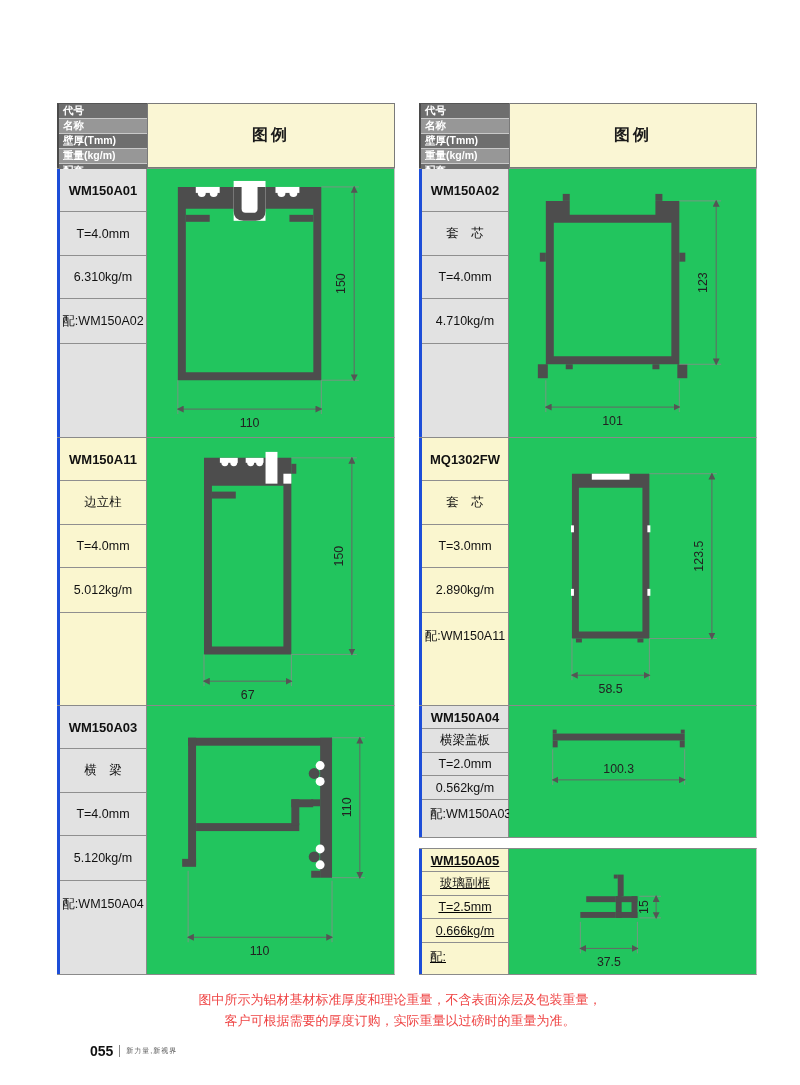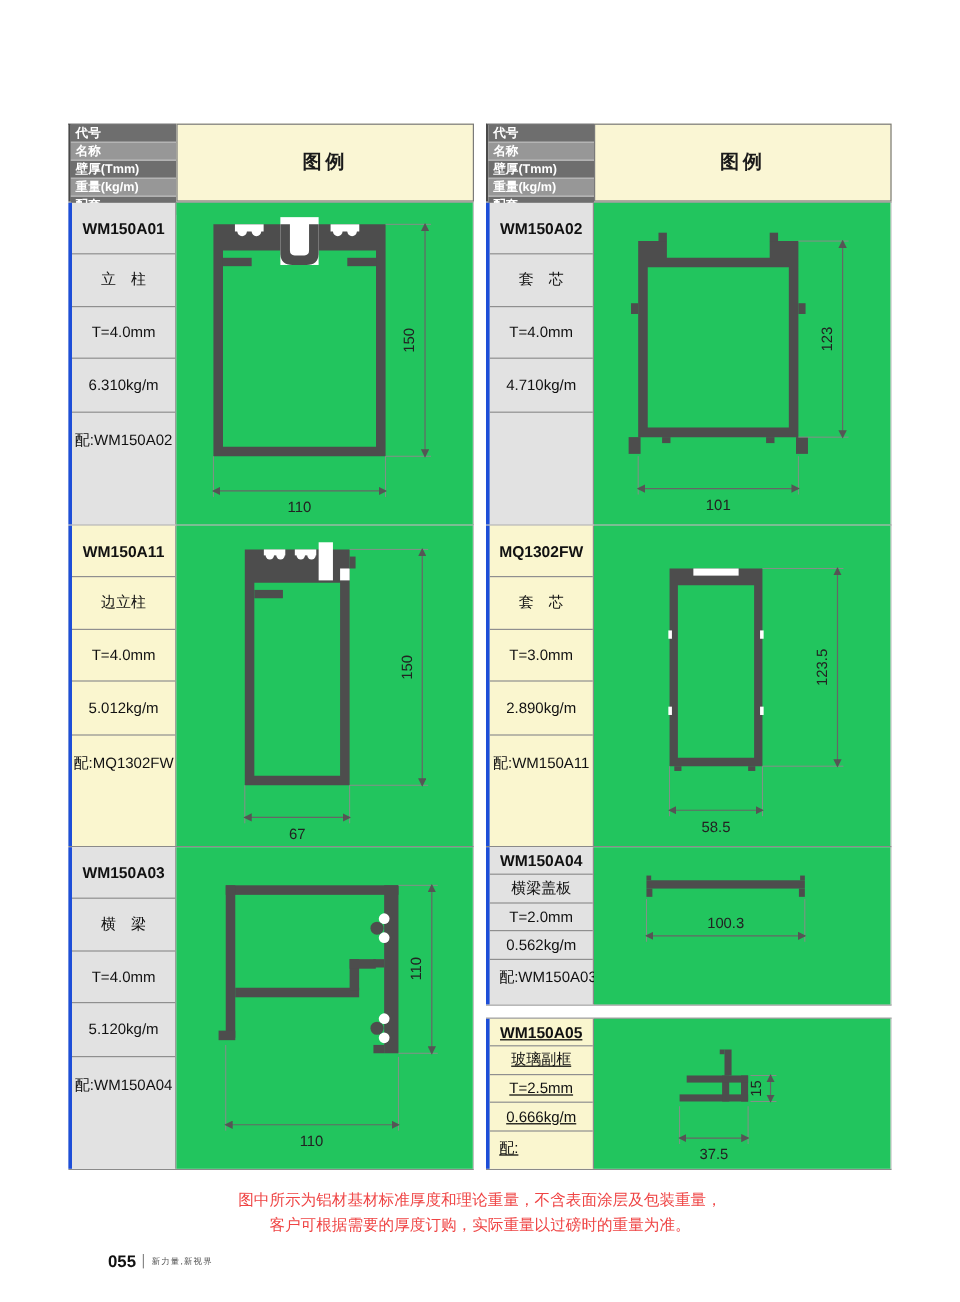--- a/index.html
+++ b/index.html
@@ -1,18 +1,18 @@
 <!DOCTYPE html>
 <html><head>
 <meta charset="utf-8">
 <style>
   html,body{margin:0;padding:0;}
   body{width:800px;height:1085px;background:#ffffff;font-family:"Liberation Sans","DejaVu Sans",sans-serif;}
   .page{position:relative;width:800px;height:1085px;background:#fff;overflow:hidden;}
-  .tables{position:absolute;left:57px;top:103px;display:flex;gap:10px;}
+  .tables{position:absolute;left:57px;top:103px;display:flex;gap:24px;}
   .ptable{width:338px;}
   
   .thead{display:flex;height:65px;}
   .hlabels{width:90px;display:flex;flex-direction:column;border-left:2px solid #4a4a4a;border-top:1px solid #555;box-sizing:border-box;}
   .hlabel{flex:1;color:#ffffff;font-size:10.5px;font-weight:bold;display:flex;align-items:center;padding-left:4px;border-bottom:1px solid #c9c9c9;box-sizing:border-box;white-space:nowrap;}
   .hlabel:nth-child(odd){background:#6e6e6e;}
   .hlabel:nth-child(even){background:#979797;}
   .legend{flex:1;background:#faf6d4;border:1px solid #7a7a7a;box-sizing:border-box;display:flex;align-items:center;justify-content:center;font-size:16px;font-weight:bold;letter-spacing:3px;color:#1a1a1a;}
   
   .block{display:flex;border-top:1px solid #8a8a8a;border-right:1px solid #c2c2c2;box-sizing:border-box;}
@@ -73,21 +73,20 @@
           <div class="hlabel">壁厚(Tmm)</div>
           <div class="hlabel">重量(kg/m)</div>
           <div class="hlabel">配套</div>
         </div>
         <div class="legend">图例</div>
       </div>
 
       <div class="block std b1 gray">
         <div class="labels">
           <div class="cell code">WM150A01</div>
-          <div class="cell">立　柱</div>
           <div class="cell">T=4.0mm</div>
           <div class="cell">6.310kg/m</div>
           <div class="cell">配:WM150A02</div>
         </div>
         <div class="drawing">
           <svg viewBox="0 0 246 269">
             <g>
               <path class="metal" fill-rule="evenodd" d="M30,18 H174 V212 H30 Z M38,40 H166 V204 H38 Z"></path>
               <rect class="hole" x="86" y="12" width="32" height="40"></rect>
               <path class="metal" d="M86,18 V42 Q86,52 96,52 H108 Q118,52 118,42 V18 H110 V40 Q110,44 106,44 H98 Q94,44 94,40 V18 Z"></path>
@@ -113,21 +112,20 @@
           </svg>
         </div>
       </div>
 
       <div class="block std b2 yellow">
         <div class="labels">
           <div class="cell code">WM150A11</div>
           <div class="cell">边立柱</div>
           <div class="cell">T=4.0mm</div>
           <div class="cell">5.012kg/m</div>
-          <div class="cell">配:MQ1302FW</div>
         </div>
         <div class="drawing">
           <svg viewBox="0 0 246 269">
             <g>
               <path class="metal" fill-rule="evenodd" d="M56,20 H144 V218 H56 Z M64,48 H136 V210 H64 Z"></path>
               <rect class="hole" x="72" y="20" width="18" height="5"></rect>
               <circle class="hole" cx="77" cy="25" r="3.5"></circle>
                 <circle class="hole" cx="86" cy="25" r="3.5"></circle>
               <rect class="hole" x="98" y="20" width="18" height="5"></rect>
               <circle class="hole" cx="103" cy="25" r="3.5"></circle>

